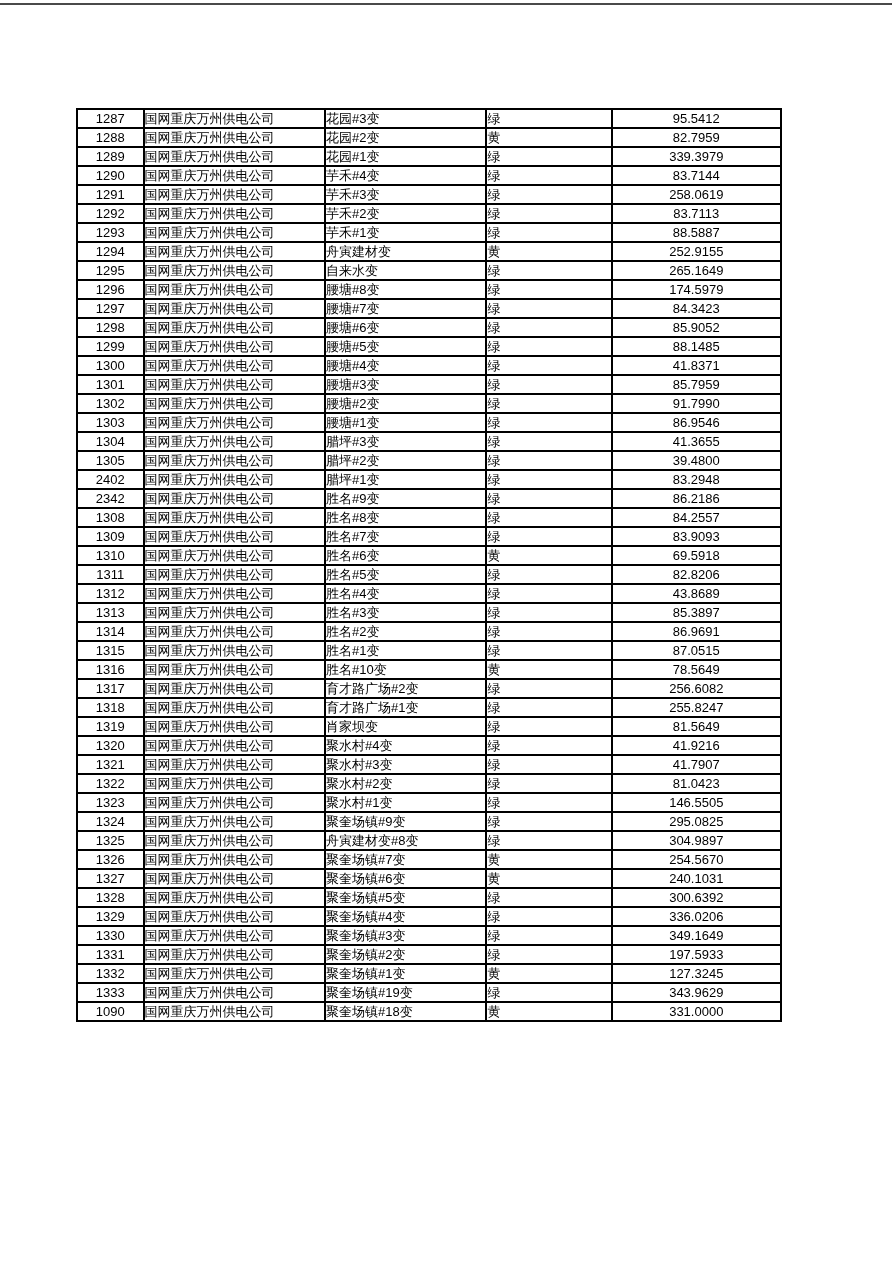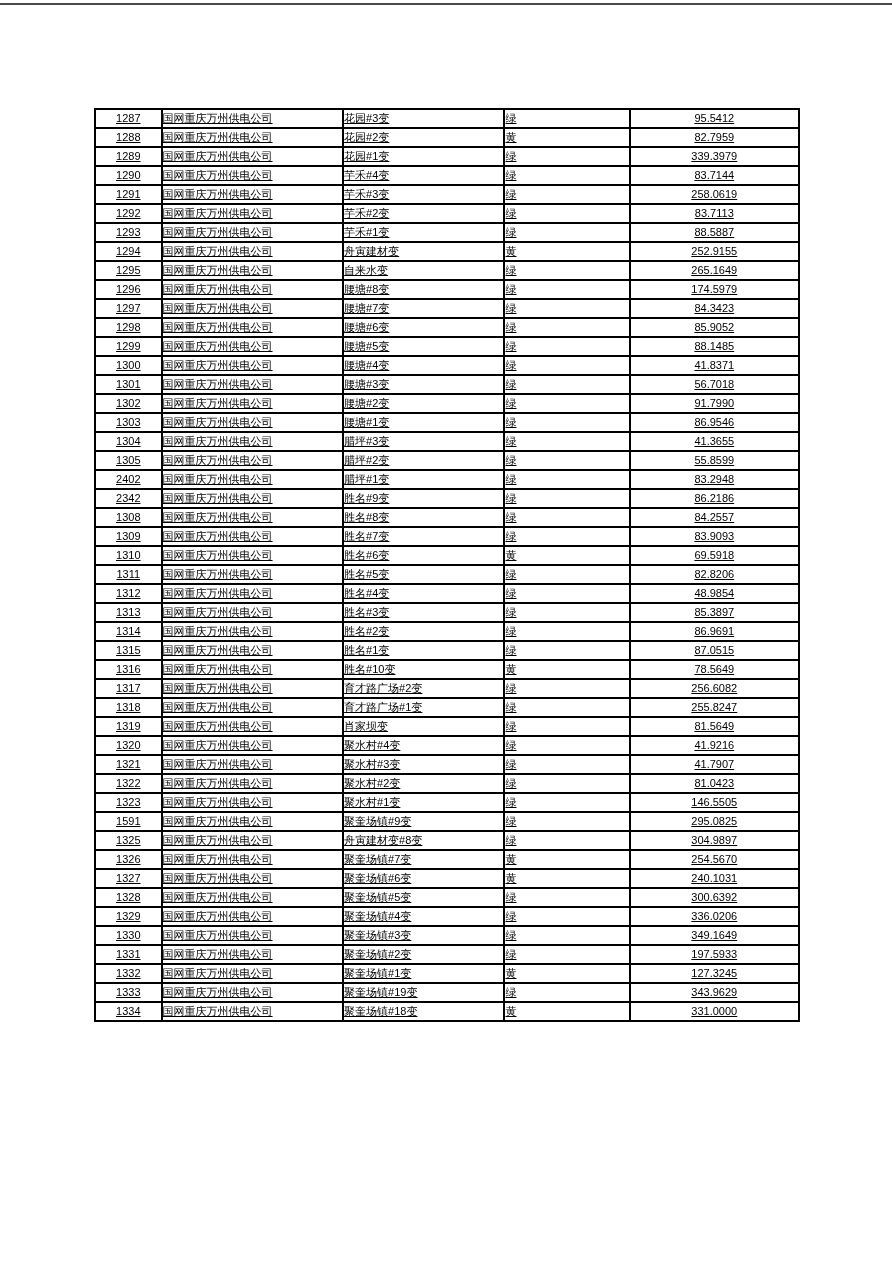--- a/index.html
+++ b/index.html
@@ -13,26 +13,25 @@
     overflow: hidden;
   }
   .top-rule {
     position: absolute;
     top: 3px; left: 0;
     width: 892px; height: 2px;
     background: #4a4a4a;
   }
   table.data-table {
     position: absolute;
-    left: 94px; top: 108px;
+    left: 76px; top: 108px;
     width: 706px;
     border-collapse: collapse;
     table-layout: fixed;
-    font-size: 11px;
-    text-decoration: underline;
+    font-size: 13px;
   }
   table.data-table td {
     border: 2px solid #000000;
     height: 17.4px; 
     padding: 0;
     white-space: nowrap;
     overflow: hidden;
     line-height: 17px;
     font-weight: 500;
   }
@@ -145,21 +144,21 @@
         <td class="col-company">国网重庆万州供电公司</td>
         <td class="col-name">腰塘#4变</td>
         <td class="col-status">绿</td>
         <td class="col-value">41.8371</td>
       </tr>
       <tr>
         <td class="col-no">1301</td>
         <td class="col-company">国网重庆万州供电公司</td>
         <td class="col-name">腰塘#3变</td>
         <td class="col-status">绿</td>
-        <td class="col-value">56.7018</td>
+        <td class="col-value">85.7959</td>
       </tr>
       <tr>
         <td class="col-no">1302</td>
         <td class="col-company">国网重庆万州供电公司</td>
         <td class="col-name">腰塘#2变</td>
         <td class="col-status">绿</td>
         <td class="col-value">91.7990</td>
       </tr>
       <tr>
         <td class="col-no">1303</td>
@@ -173,21 +172,21 @@
         <td class="col-company">国网重庆万州供电公司</td>
         <td class="col-name">腊坪#3变</td>
         <td class="col-status">绿</td>
         <td class="col-value">41.3655</td>
       </tr>
       <tr>
         <td class="col-no">1305</td>
         <td class="col-company">国网重庆万州供电公司</td>
         <td class="col-name">腊坪#2变</td>
         <td class="col-status">绿</td>
-        <td class="col-value">55.8599</td>
+        <td class="col-value">39.4800</td>
       </tr>
       <tr>
         <td class="col-no">2402</td>
         <td class="col-company">国网重庆万州供电公司</td>
         <td class="col-name">腊坪#1变</td>
         <td class="col-status">绿</td>
         <td class="col-value">83.2948</td>
       </tr>
       <tr>
         <td class="col-no">2342</td>
@@ -222,21 +221,21 @@
         <td class="col-company">国网重庆万州供电公司</td>
         <td class="col-name">胜名#5变</td>
         <td class="col-status">绿</td>
         <td class="col-value">82.8206</td>
       </tr>
       <tr>
         <td class="col-no">1312</td>
         <td class="col-company">国网重庆万州供电公司</td>
         <td class="col-name">胜名#4变</td>
         <td class="col-status">绿</td>
-        <td class="col-value">48.9854</td>
+        <td class="col-value">43.8689</td>
       </tr>
       <tr>
         <td class="col-no">1313</td>
         <td class="col-company">国网重庆万州供电公司</td>
         <td class="col-name">胜名#3变</td>
         <td class="col-status">绿</td>
         <td class="col-value">85.3897</td>
       </tr>
       <tr>
         <td class="col-no">1314</td>
@@ -302,21 +301,21 @@
         <td class="col-value">81.0423</td>
       </tr>
       <tr>
         <td class="col-no">1323</td>
         <td class="col-company">国网重庆万州供电公司</td>
         <td class="col-name">聚水村#1变</td>
         <td class="col-status">绿</td>
         <td class="col-value">146.5505</td>
       </tr>
       <tr>
-        <td class="col-no">1591</td>
+        <td class="col-no">1324</td>
         <td class="col-company">国网重庆万州供电公司</td>
         <td class="col-name">聚奎场镇#9变</td>
         <td class="col-status">绿</td>
         <td class="col-value">295.0825</td>
       </tr>
       <tr>
         <td class="col-no">1325</td>
         <td class="col-company">国网重庆万州供电公司</td>
         <td class="col-name">舟寅建材变#8变</td>
         <td class="col-status">绿</td>
@@ -372,20 +371,20 @@
         <td class="col-value">127.3245</td>
       </tr>
       <tr>
         <td class="col-no">1333</td>
         <td class="col-company">国网重庆万州供电公司</td>
         <td class="col-name">聚奎场镇#19变</td>
         <td class="col-status">绿</td>
         <td class="col-value">343.9629</td>
       </tr>
       <tr>
-        <td class="col-no">1334</td>
+        <td class="col-no">1090</td>
         <td class="col-company">国网重庆万州供电公司</td>
         <td class="col-name">聚奎场镇#18变</td>
         <td class="col-status">黄</td>
         <td class="col-value">331.0000</td>
       </tr>
     </tbody>
 </table>
 
 </body></html>

